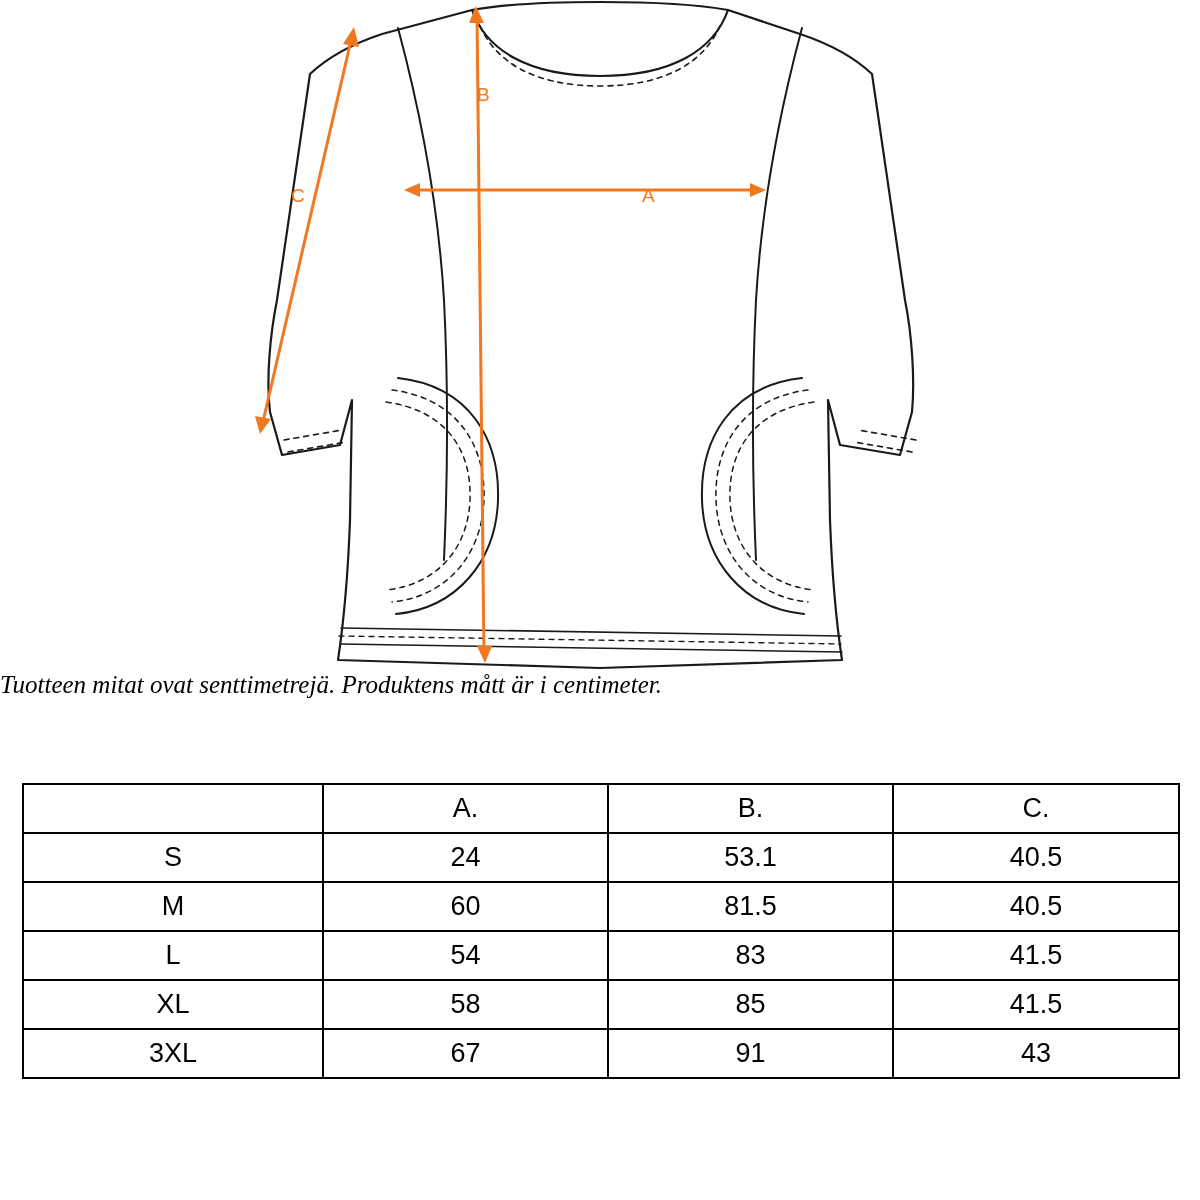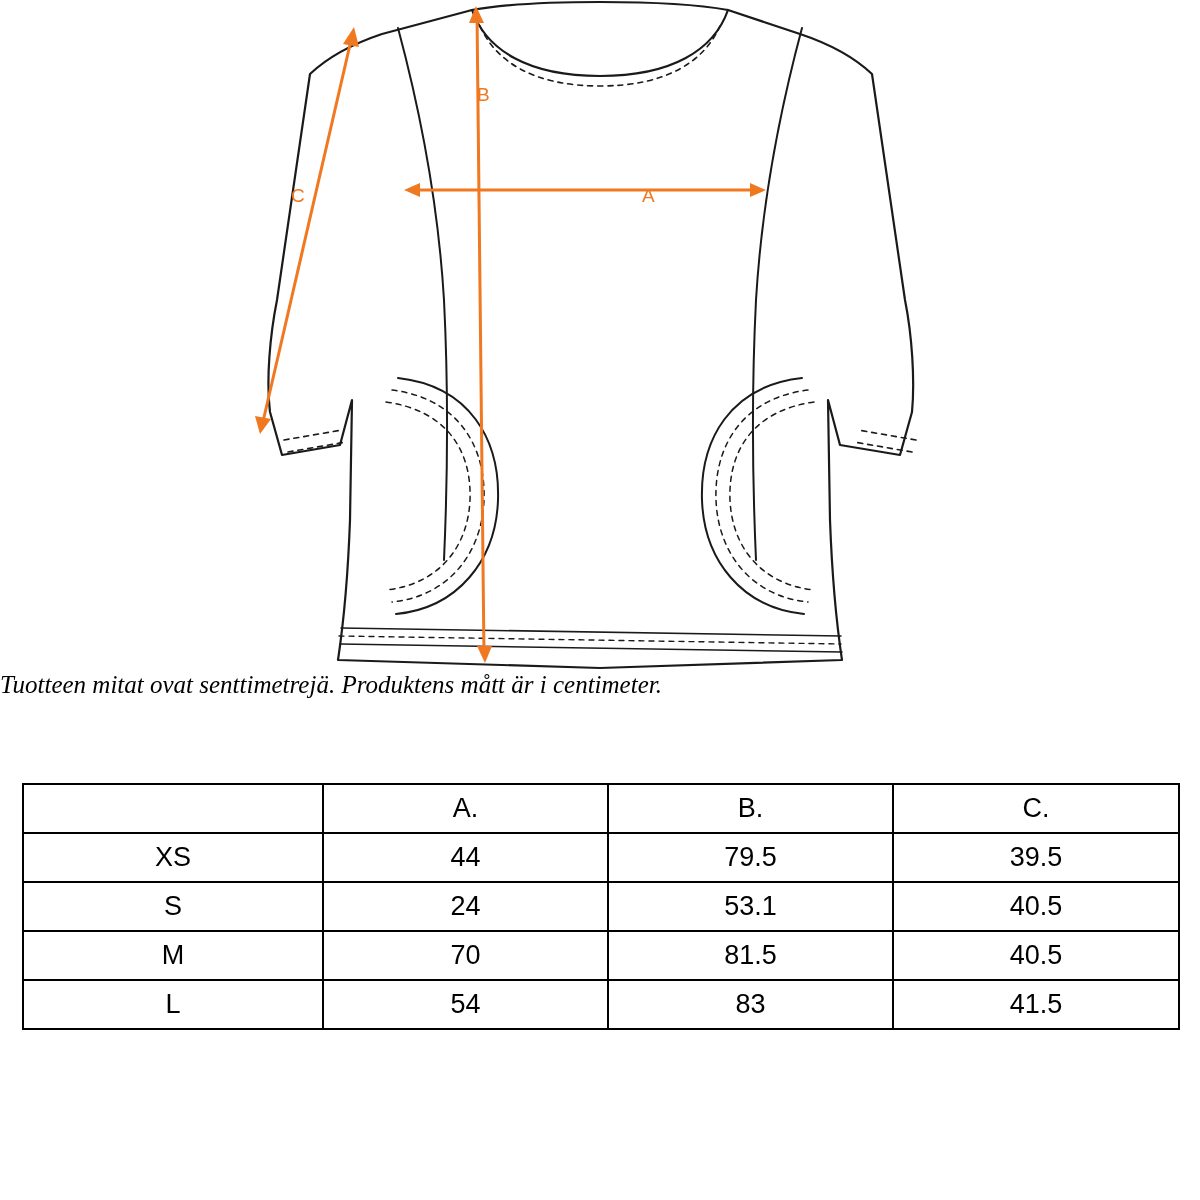--- a/index.html
+++ b/index.html
@@ -169,39 +169,45 @@
     <thead>
       <tr>
         <th class="hdr-cell"></th>
         <th class="hdr-cell">A.</th>
         <th class="hdr-cell">B.</th>
         <th class="hdr-cell">C.</th>
       </tr>
     </thead>
     <tbody>
       <tr>
-        <td>XS</td>
-        <td>44</td>
-        <td>79.5</td>
-        <td>39.5</td>
-      </tr>
-      <tr>
         <td>S</td>
         <td>24</td>
         <td>53.1</td>
         <td>40.5</td>
       </tr>
       <tr>
         <td>M</td>
-        <td>70</td>
+        <td>60</td>
         <td>81.5</td>
         <td>40.5</td>
       </tr>
       <tr>
         <td>L</td>
         <td>54</td>
         <td>83</td>
         <td>41.5</td>
       </tr>
+      <tr>
+        <td>XL</td>
+        <td>58</td>
+        <td>85</td>
+        <td>41.5</td>
+      </tr>
+      <tr>
+        <td>3XL</td>
+        <td>67</td>
+        <td>91</td>
+        <td>43</td>
+      </tr>
     </tbody>
   </table>
 
 </div>
 
 </body></html>

